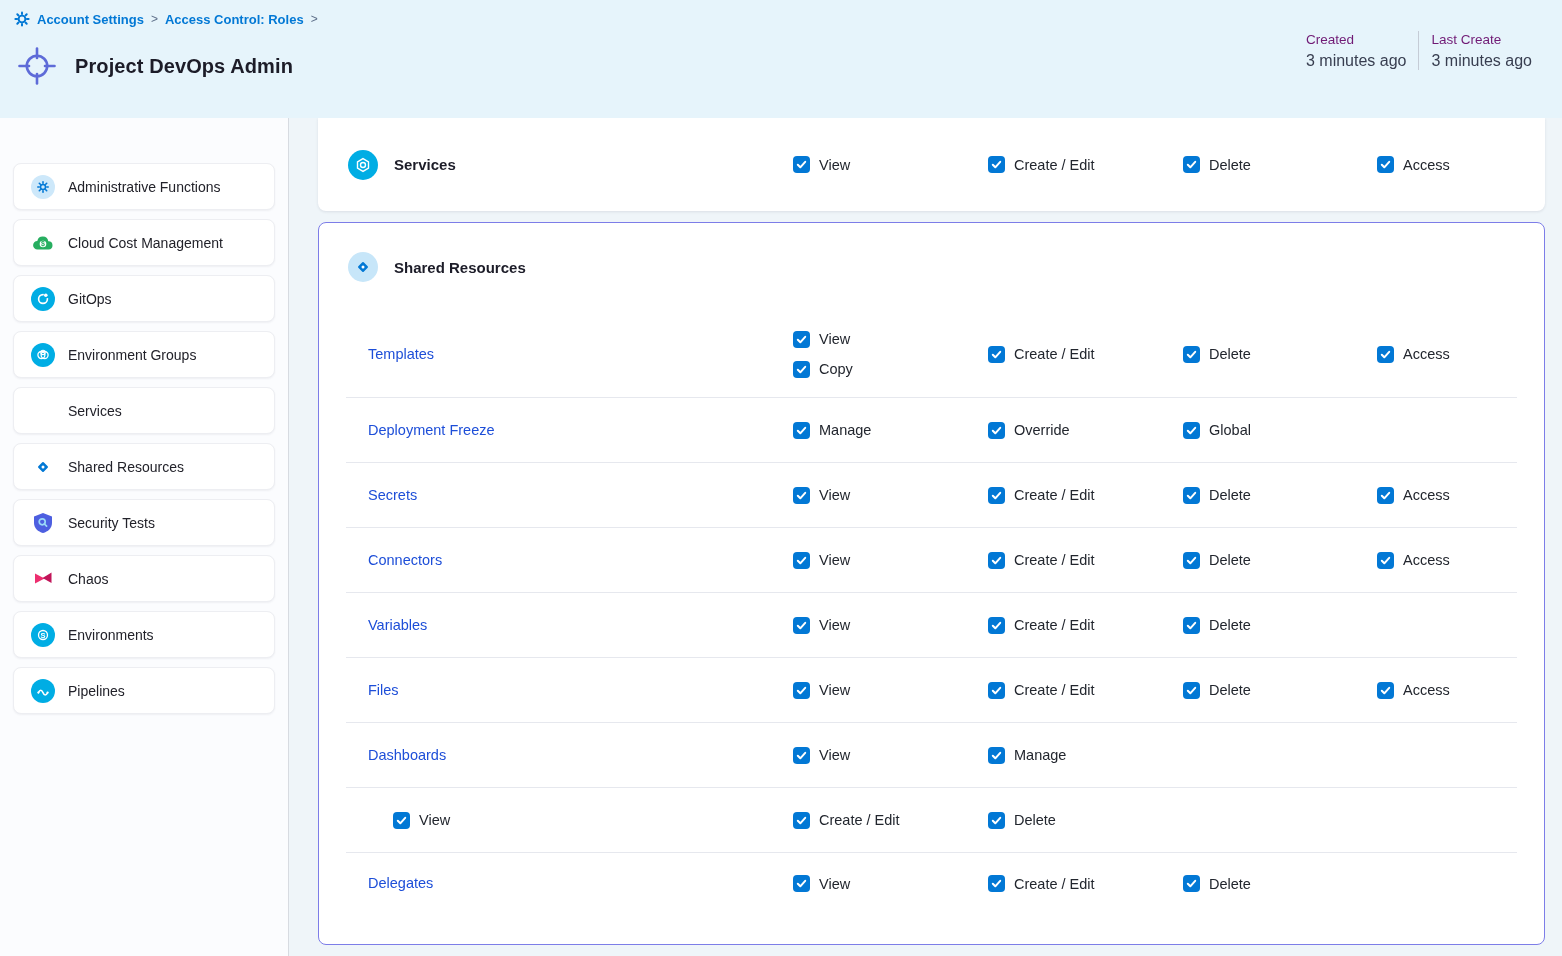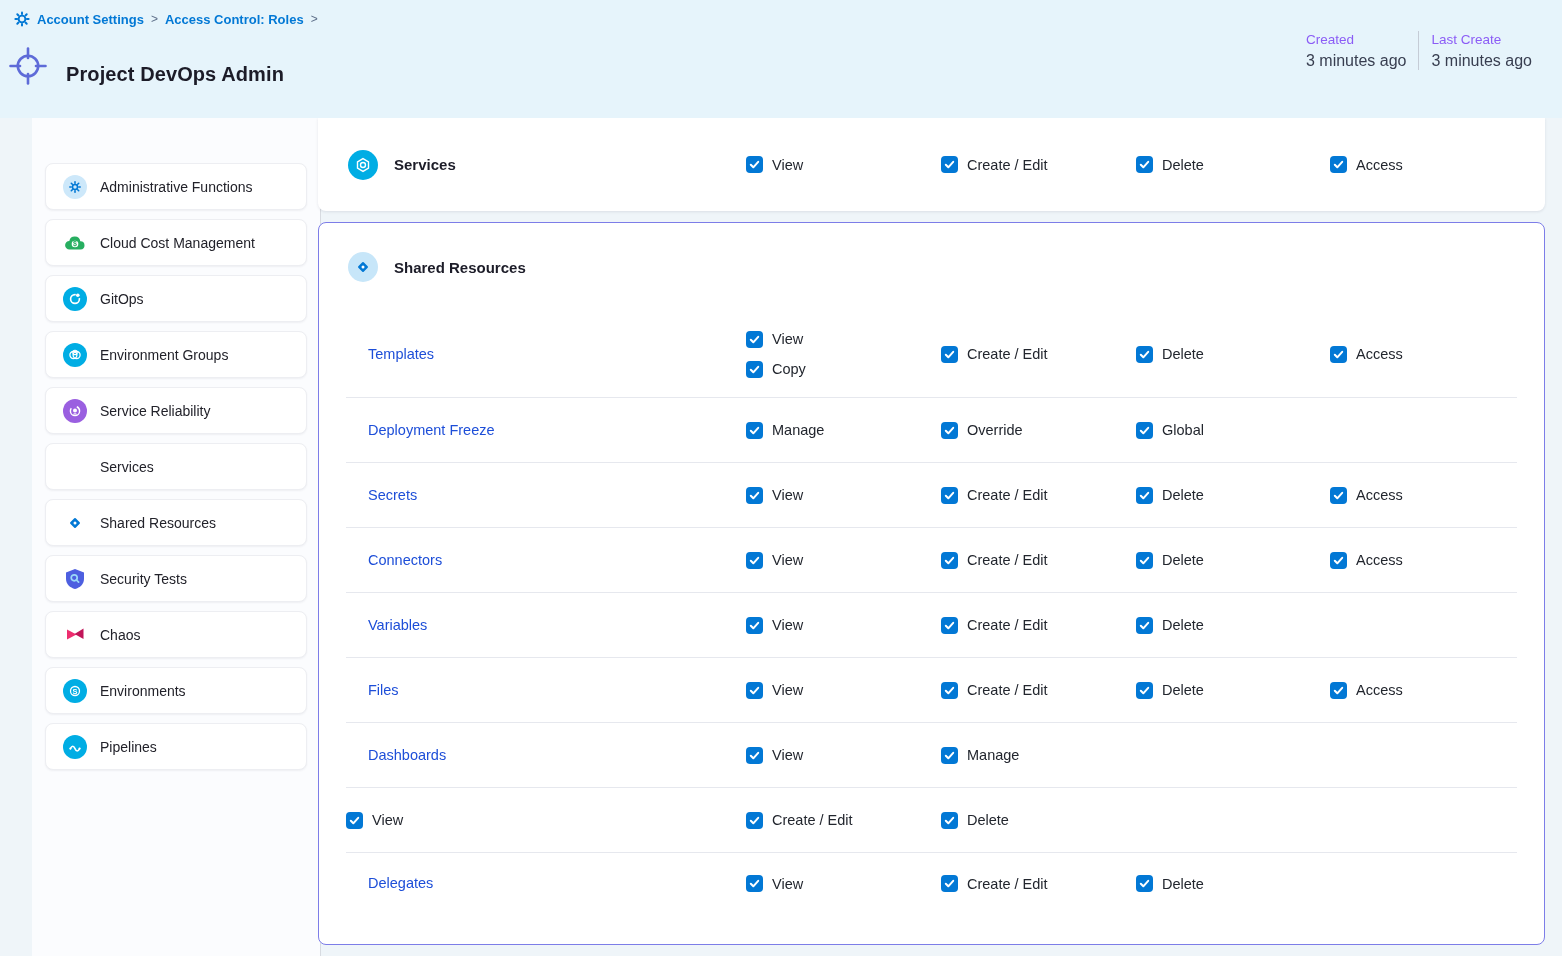--- a/index.html
+++ b/index.html
@@ -18,32 +18,32 @@
     padding-left: 32px;
   }
   .breadcrumb {
     position:absolute; top:11px; left:14px;
     display:flex; align-items:center; gap:7px;
     font-size:13px; font-weight:bold;
   }
   .breadcrumb .crumb { color:#0278D5; text-decoration:none; cursor:pointer; }
   .breadcrumb .sep { color:#5F708A; font-weight:normal; font-size:12px; }
   .bc-gear { width:16px; height:16px; display:inline-flex; }
-  .title-row { position:absolute; top:46px; left:8px; display:flex; align-items:flex-end; }
+  .title-row { position:absolute; top:46px; left:17px; display:flex; align-items:center; }
   .target-icon { width:40px; height:40px; display:inline-flex; }
   .page-title { margin-left:18px; font-size:20px; font-weight:600; color:#1C1C28; letter-spacing:.1px; }
   .meta { position:absolute; top:29px; right:18px; display:flex; align-items:stretch; }
   .meta-block { padding:0 12px; }
-  .meta-block .m-label { font-size:13.5px; color:#8b5cf6; line-height:21px; }
+  .meta-block .m-label { font-size:13.5px; color:#701a75; line-height:21px; }
   .meta-block .m-value { font-size:16px; color:#383E50; line-height:22px; }
   .meta-divider { width:1px; background:#C5CCD6; margin:2px 0; }
   
   .sidebar {
     position:absolute; top:118px; left:0; width:289px; bottom:0;
-    background:#FBFCFE; border-right:1px solid #D7DBE1;margin-left:32px;
+    background:#FBFCFE; border-right:1px solid #D7DBE1;
   }
   .side-list { padding:45px 13px 0 13px; display:flex; flex-direction:column; gap:9px; }
   .side-card {
     height:47px; background:#fff; border:1px solid #EDEEF2; border-radius:8px;
     box-shadow:0 1px 2px rgba(40,41,61,.06);
     display:flex; align-items:center; cursor:pointer;
   }
   .side-card .icon-wrap { width:24px; height:24px; margin-left:17px; display:flex; align-items:center; justify-content:center; }
   .side-card .side-label { margin-left:13px; font-size:14px; color:#22222A; }
   .circle { border-radius:50%; display:flex; align-items:center; justify-content:center; }
@@ -67,21 +67,21 @@
   .shared-head { height:88px; display:flex; align-items:center; padding-left:29px; }
   .shared-head .shared-title { margin-left:16px; font-size:15px; font-weight:bold; color:#1C1C28; }
   .rows { margin:0 27px; }
   .perm-row {
     display:grid; grid-template-columns:400px 195px 195px 194px auto;
     align-items:center; min-height:65px; border-bottom:1px solid #E6E8EE;
   }
   .perm-row:last-child { border-bottom:none; min-height:93px; align-items:start; padding-top:22px; }
   .perm-row.tall { min-height:87px; }
   .perm-label { padding-left:22px; font-size:14.5px; color:#1d4ed8; }
-  .perm-cell { display:flex; flex-direction:column; gap:13px; }
+  .perm-cell { display:flex; flex-direction:column; gap:13px;margin-left:47px; }
   .cb { display:flex; align-items:center; gap:9px; cursor:pointer; }
   .cb-box {
     width:17px; height:17px; border-radius:4px; background:#0278D5;
     display:flex; align-items:center; justify-content:center; flex:0 0 auto;
   }
   .cb-label { font-size:14.5px; color:#22262E; }
   svg { display:block; }
 </style>
 </head>
 <body>
@@ -185,32 +185,20 @@
               <circle cx="6.4" cy="8" r="3.5" fill="none" stroke="#fff" stroke-width="1.3"></circle>
               <circle cx="9.6" cy="8" r="3.5" fill="none" stroke="#fff" stroke-width="1.3"></circle>
               <circle cx="8" cy="5.4" r="2.2" fill="none" stroke="#fff" stroke-width="1.1"></circle>
             </svg>
           </span>
         </span>
         <span class="side-label">Environment Groups</span>
       </div>
       <div class="side-card">
         <span class="icon-wrap">
-          <span class="circle c24" style="background:#9A5FE0">
-            <svg width="16" height="16" viewBox="0 0 16 16" xmlns="http://www.w3.org/2000/svg">
-              <circle cx="8" cy="8" r="4.6" fill="none" stroke="#fff" stroke-width="1.4" stroke-dasharray="17 6"></circle>
-              <circle cx="8" cy="7.6" r="2" fill="#fff"></circle>
-              <path d="M5.6 11.4 a3.4 3.4 0 0 1 4.8 0" fill="#fff"></path>
-            </svg>
-          </span>
-        </span>
-        <span class="side-label">Service Reliability</span>
-      </div>
-      <div class="side-card">
-        <span class="icon-wrap">
           <svg width="16" height="16" viewBox="0 0 16 16" xmlns="http://www.w3.org/2000/svg">
             <polygon points="8,1.6 13.5,4.8 13.5,11.2 8,14.4 2.5,11.2 2.5,4.8" fill="none" stroke="#fff" stroke-width="1.4"></polygon>
             <circle cx="8" cy="8" r="2.5" fill="none" stroke="#fff" stroke-width="1.4"></circle>
           </svg>
         </span>
         <span class="side-label">Services</span>
       </div>
       <div class="side-card">
         <span class="icon-wrap">
           <svg width="18" height="18" viewBox="0 0 18 18" xmlns="http://www.w3.org/2000/svg">

